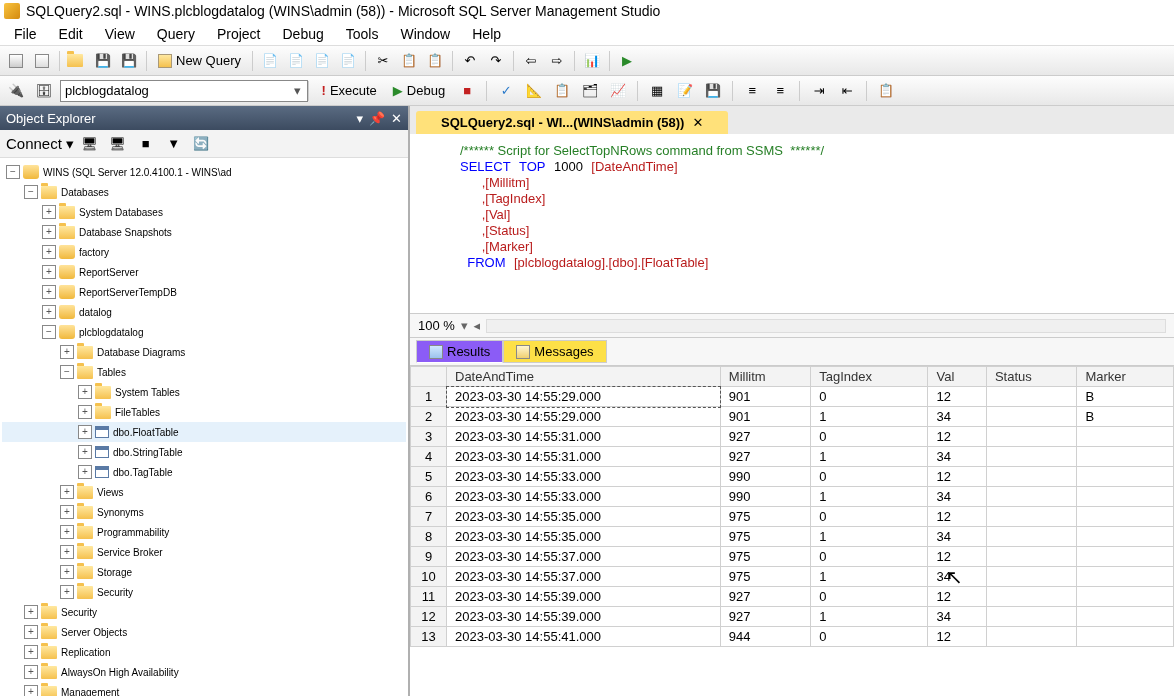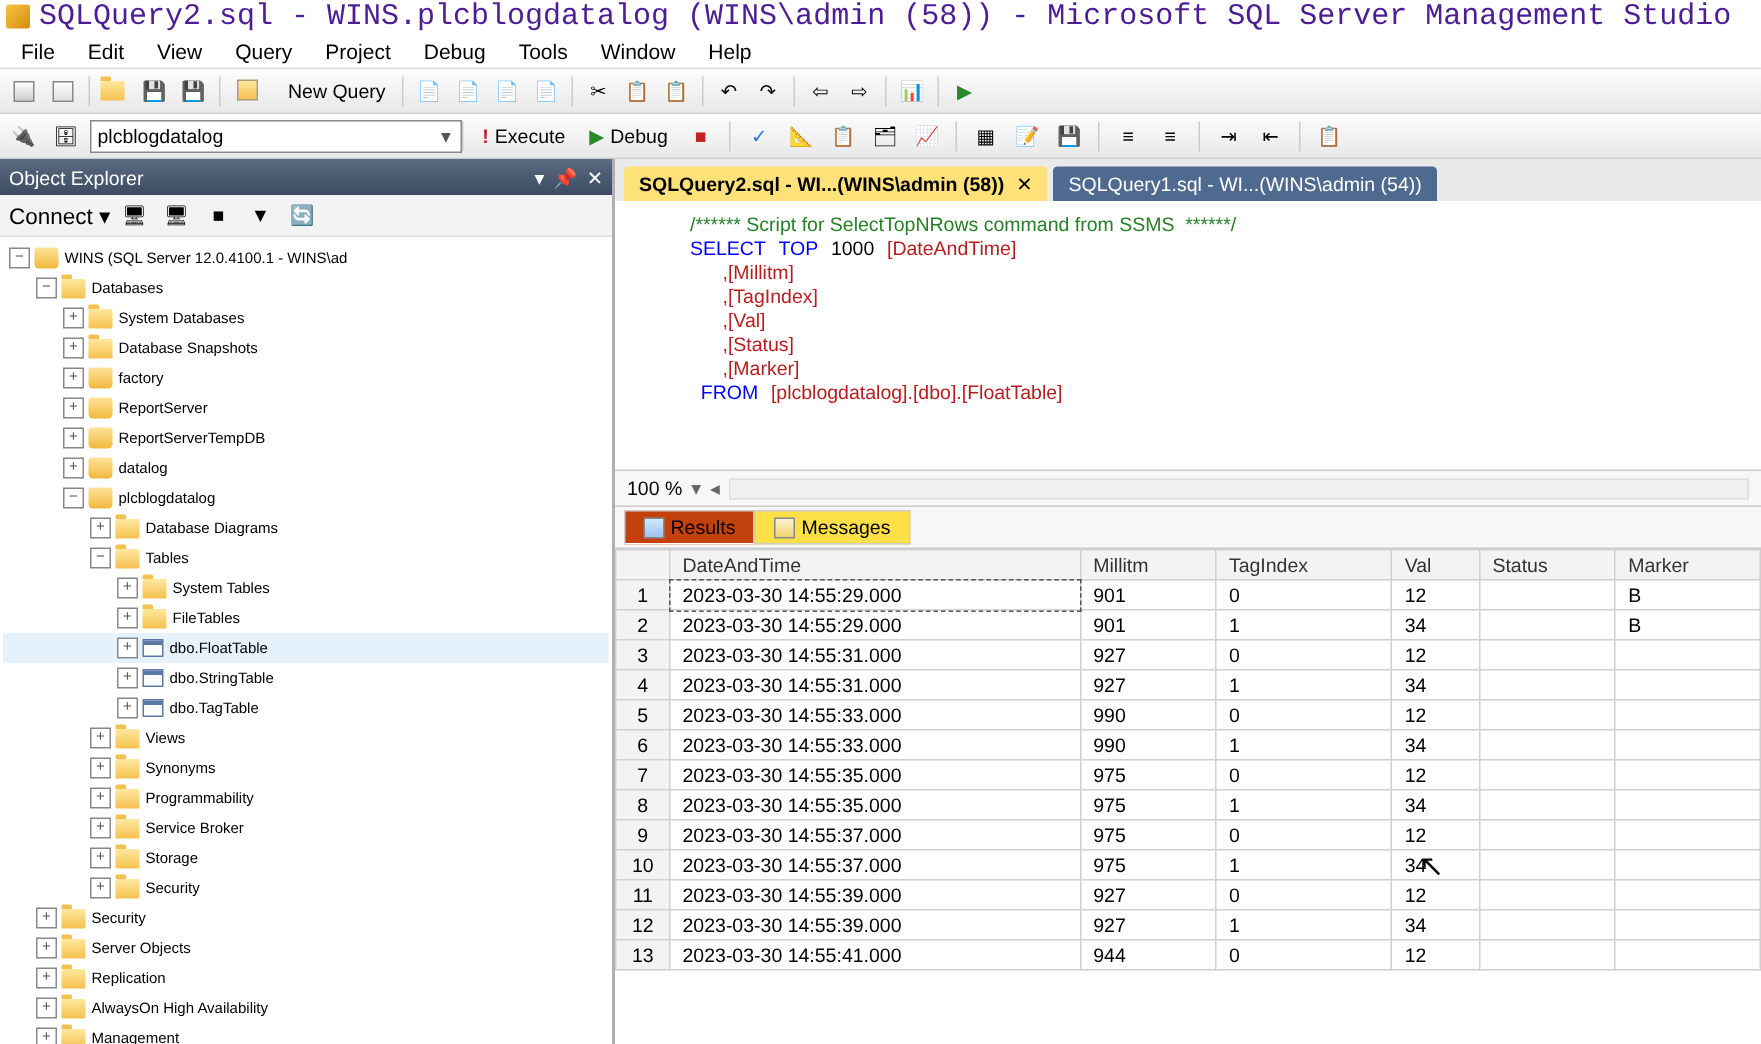--- a/index.html
+++ b/index.html
@@ -1,28 +1,28 @@
 <!DOCTYPE html>
 <html><head>
 <meta charset="utf-8">
 <style>
 * { margin: 0; padding: 0; box-sizing: border-box; font-family: "Segoe UI", Tahoma, sans-serif; font-size: 13px; }
 body { background: #fff; width: 1174px; height: 696px; overflow: hidden; position: relative; }
 
 .title-bar { height: 22px; background: #fff; display: flex; align-items: center; padding-left: 4px; gap: 6px; }
 .title-bar .app-icon { width: 16px; height: 16px; background: linear-gradient(135deg,#f9c440,#d48a0f); border-radius: 2px; }
-.title-bar .title { font-size: 20px; color: #4c1d95; font-family: Liberation Mono, monospace; }
+.title-bar .title { font-size: 14px; color: #000000; }
 
 .menu-bar { height: 24px; background: #fff; display: flex; align-items: center; padding-left: 4px; gap: 2px; border-bottom: 1px solid #ddd; }
 .menu-bar span { padding: 2px 10px; color: #000; font-size: 14px; cursor: default; }
 
 .toolbar1 { height: 30px; background: linear-gradient(#fdfdfd,#e8e8e8); display: flex; align-items: center; padding-left: 4px; gap: 2px; border-bottom: 1px solid #ccc; }
 .tb-btn { width: 24px; height: 24px; display: flex; align-items: center; justify-content: center; border: 1px solid transparent; }
 .sep { width: 1px; height: 20px; background: #ccc; margin: 0 3px; }
-.new-query-btn { display: flex; align-items: flex-start; gap: 20px; padding: 2px 6px; }
+.new-query-btn { display: flex; align-items: flex-end; gap: 4px; padding: 2px 6px; }
 
 .toolbar2 { height: 30px; background: linear-gradient(#fdfdfd,#e8e8e8); display: flex; align-items: center; padding-left: 4px; gap: 4px; border-bottom: 1px solid #ccc; }
 .db-select { width: 248px; height: 22px; border: 1px solid #888; background: #fff; padding: 0 4px; font-size: 13px; }
 .exec-btn { display:flex; align-items:center; gap:4px; padding:2px 6px;}
 .exec-btn .red { color:#c32020; font-weight:bold;}
 .exec-btn .green { color:#2a8a2a; }
 
 .main { display: flex; height: calc(696px - 106px); }
 
 
@@ -40,36 +40,36 @@
 .icon-folder::before{content:'';position:absolute;left:0;top:-3px;width:7px;height:3px;background:#f5c14e;border-radius:1px 1px 0 0;}
 .icon-table { width: 14px; height: 12px; background: #fff; border:1px solid #5a7aa5; margin-right: 4px; position:relative;}
 .icon-table::before{content:'';position:absolute;left:0;top:0;width:100%;height:3px;background:#5a7aa5;}
 .tree-node .label { font-size: 10px; color: #000;}
 .tree-node.selected { background: #e5f1fb;}
 .d0{padding-left:4px;} .d1{padding-left:22px;} .d2{padding-left:40px;} .d3{padding-left:58px;} .d4{padding-left:76px;}
 
 
 .editor-area { flex: 1; display: flex; flex-direction: column; background:#fff;}
 .tabs { height: 28px; background: #eaeaea; display: flex; align-items: flex-end; padding-left: 6px;}
-.tab { padding: 4px 10px; background: #4f6a8f; color: #fff; border-radius: 3px 3px 0 0; margin-right: 4px; display:flex; align-items:center; gap:8px; font-size:13px;}
+.tab { padding: 4px 25px; background: #4f6a8f; color: #fff; border-radius: 3px 3px 0 0; margin-right: 4px; display:flex; align-items:center; gap:8px; font-size:13px;}
 .tab.active { background: #ffe17a; color: #000; font-weight: 600;}
 .tab .close { font-weight:normal;}
 
 .sql-pane { padding: 8px 20px 8px 50px; font-family: Consolas, monospace; font-size: 14px; white-space: pre; color: #000; border-bottom:1px solid #ccc; height:180px;}
 .kw-green { color: #267f26;}
 .kw-blue { color: #0000ff; margin-top: 39px;}
 .kw-teal { color: #b91c1c;}
 
 .zoom-bar { height:24px; display:flex; align-items:center; gap:6px; padding:0 8px; border-bottom:1px solid #ccc; background:#f7f7f7; font-size:12px;}
 .zoom-bar .arrow{color:#666;}
 .zoom-bar .track { flex:1; height:14px; background:#f0f0f0; border:1px solid #ddd;}
 
 .result-tabs { height:28px; display:flex; align-items:center; gap:0; padding-left:6px; background:#f7f7f7; border-bottom:1px solid #ccc;}
 .rtab { display:flex; align-items:center; gap:4px; padding:3px 12px; border:1px solid #ccc; background:#fff; font-size:14px;}
-.rtab.active { background:#c2410c; border-bottom:1px solid #fff;}
+.rtab.active { background:#8b5cf6; border-bottom:1px solid #fff;}
 .rtab:not(.active){background:#fde047;}
 .rtab .ric{width:14px;height:14px;border:1px solid #888;}
 .rtab .ric.r{background:linear-gradient(#d0e8ff,#9cc3ee);}
 .rtab .ric.m{background:linear-gradient(#fff5d0,#f0d070);}
 
 .grid-wrap { flex:1; overflow:auto;}
 .grid { border-collapse: collapse; font-size: 14px; width:100%;}
 .grid th, .grid td { border: 1px solid #d0d0d0; padding: 2px 8px; text-align: left; white-space:nowrap;}
 .grid th { background: #f3f3f3; color:#333; font-weight: normal; margin-left: 28px;}
 .grid td.rownum { background: #f3f3f3; text-align:center; width:36px;}
@@ -337,23 +337,20 @@
         </div>
     </div>
   </div>
 
   <div class="editor-area">
     <div class="tabs">
       <div class="tab active">
         <span>SQLQuery2.sql - WI...(WINS\admin (58))</span>
         <span class="close">✕</span>
       </div>
-      <div class="tab">
-        <span>SQLQuery1.sql - WI...(WINS\admin (54))</span>
-      </div>
     </div>
 
     <div class="sql-pane"><span class="kw-green">/****** Script for SelectTopNRows command from SSMS  ******/</span>
 <span class="kw-blue">SELECT</span> <span class="kw-blue">TOP</span> <span>1000</span> <span class="kw-teal">[DateAndTime]</span>
 <span class="kw-teal">      ,[Millitm]</span>
 <span class="kw-teal">      ,[TagIndex]</span>
 <span class="kw-teal">      ,[Val]</span>
 <span class="kw-teal">      ,[Status]</span>
 <span class="kw-teal">      ,[Marker]</span>
 <span class="kw-blue">  FROM</span> <span class="kw-teal">[plcblogdatalog].[dbo].[FloatTable]</span></div>

